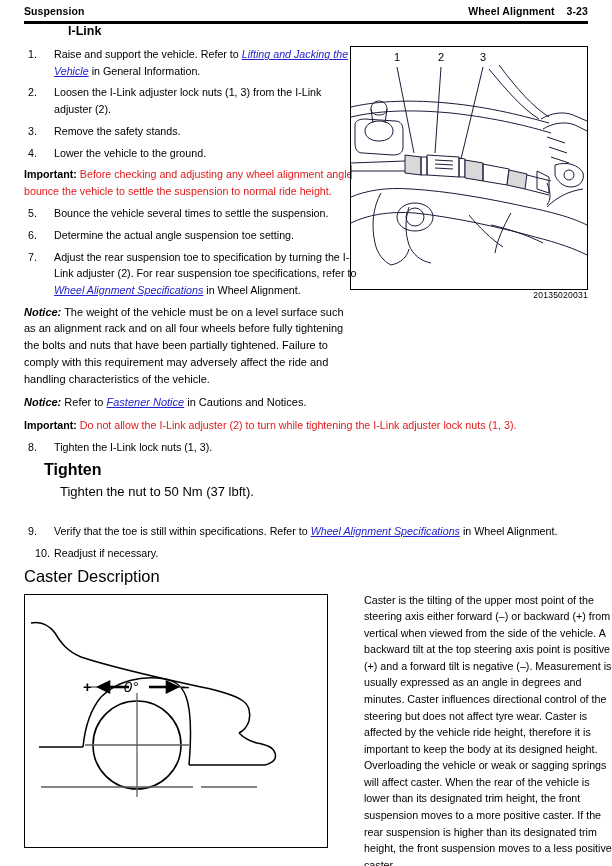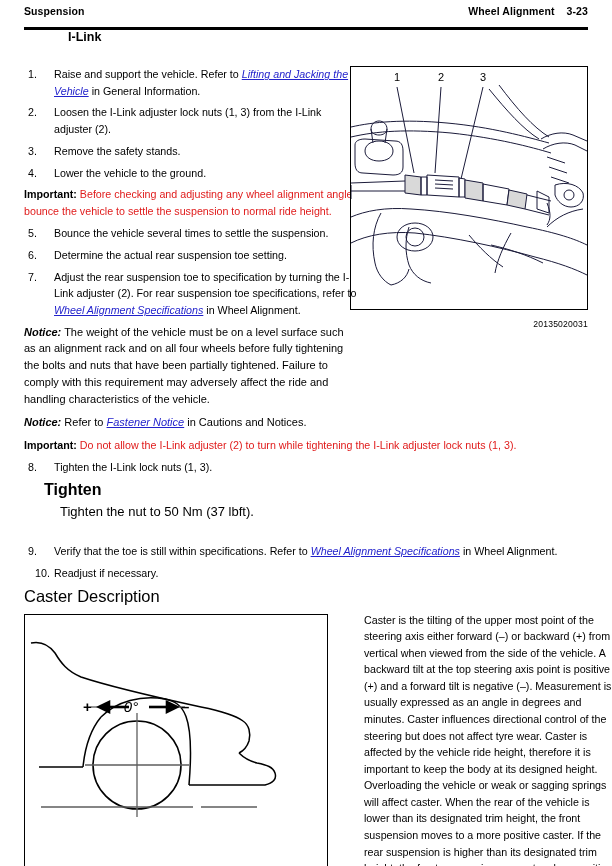--- a/index.html
+++ b/index.html
@@ -8,32 +8,32 @@
     width: 612px; height: 866px;
     background: #ffffff;
     font-family: "Liberation Sans", sans-serif;
     color: #000000;
     overflow: hidden;
     position: relative;
   }
   .page { position: relative; width: 612px; height: 866px; padding: 0 24px; }
 
   
-  .hdr { position: relative; height: 26px; display: flex;
+  .hdr { position: relative; height: 20px; display: flex;
          align-items: flex-start; justify-content: space-between;
          padding-top: 5px; }
   .hdr-left, .hdr-right { font-size: 10.5px; font-weight: bold;
                           letter-spacing: .1px; white-space: nowrap; }
   .hdr-right .pg { margin-left: 9px; }
   .hdr-rule { height: 3.2px; background: #000; margin: 1px 0 0 0; }
 
   
   h1.sect { font-size: 16.5px; font-weight: normal; margin: 14px 0 1px 0;
             letter-spacing: .1px; }
-  h2.sub  { font-size: 12.5px; font-weight: bold; margin: 0 0 22px 0; padding-left: 44px; }
+  h2.sub  { font-size: 12.5px; font-weight: bold; margin: 0 0 8px 0; padding-left: 44px; }
   h1.sect2 { font-size: 16.5px; font-weight: normal; margin: 3px 0 8px 0; }
 
   
   .cau  { font-style: italic; font-size: 10.7px; line-height: 1.62; margin: 0 0 3px 0; }
   .cau b { font-style: italic; font-weight: normal; }
   .lnk  { color: #2222cc; text-decoration: underline; }
   .lnk-i { color: #2222cc; text-decoration: underline; font-style: italic; }
 
   ol.steps { list-style: none; margin: 2px 0 0 0; padding: 0; }
   ol.steps li { position: relative; padding-left: 30px; font-size: 10.7px;
@@ -52,21 +52,21 @@
   .tighten-t { font-size: 13px; margin: 0 0 24px 36px; }
 
   
   .top-wrap { position: relative; }
   .left-col { width: 334px; }
 
   
   .fig-susp { position: absolute; right: 0; top: 0; width: 238px; }
   .fig-box  { border: 1.2px solid #000; height: 244px; background: #fff;
               position: relative; overflow: hidden; }
-  .fig-cap  { font-size: 8.6px; text-align: right; margin-top: 9px;
+  .fig-cap  { font-size: 8.6px; text-align: right; margin-top: 0;
               letter-spacing: .2px; }
 
   
   .caster-wrap { position: relative; margin-top: 4px; }
   .caster-fig { width: 304px; }
   .caster-box { border: 1.4px solid #000; height: 254px; background: #fff;
                 position: relative; overflow: hidden; }
   .caster-text { position: absolute; left: 340px; top: -2px; width: 248px; }
   .caster-text p { font-size: 10.7px; line-height: 1.55; margin: 0 0 9px 0;
                    text-align: left; }
@@ -173,21 +173,21 @@
 
       <div class="imp">
         <span class="lbl">Important:</span><span class="bodyred"> Before checking and adjusting any wheel alignment angles bounce the vehicle to settle the suspension to normal ride height.</span>
       </div>
 
       <ol class="steps">
         <li>
           <span class="num">5.</span><span>Bounce the vehicle several times to settle the suspension.</span>
         </li>
         <li>
-          <span class="num">6.</span><span>Determine the actual rear suspension toe setting.</span>
+          <span class="num">6.</span><span>Determine the actual angle suspension toe setting.</span>
         </li>
         <li>
           <span class="num">7.</span><span>Adjust the rear suspension toe to specification by turning the I-Link adjuster (2).  For rear suspension toe specifications, refer to </span><span class="lnk-i">Wheel Alignment Specifications</span><span> in Wheel Alignment.</span>
         </li>
       </ol>
 
       <div class="note">
         <span class="lbl">Notice:</span><span> The weight of the vehicle must be on a level surface such as an alignment rack and on all four wheels before fully tightening the bolts and nuts that have been partially tightened. Failure to comply with this requirement may adversely affect the ride and handling characteristics of the vehicle.</span>
       </div>
     </div>

